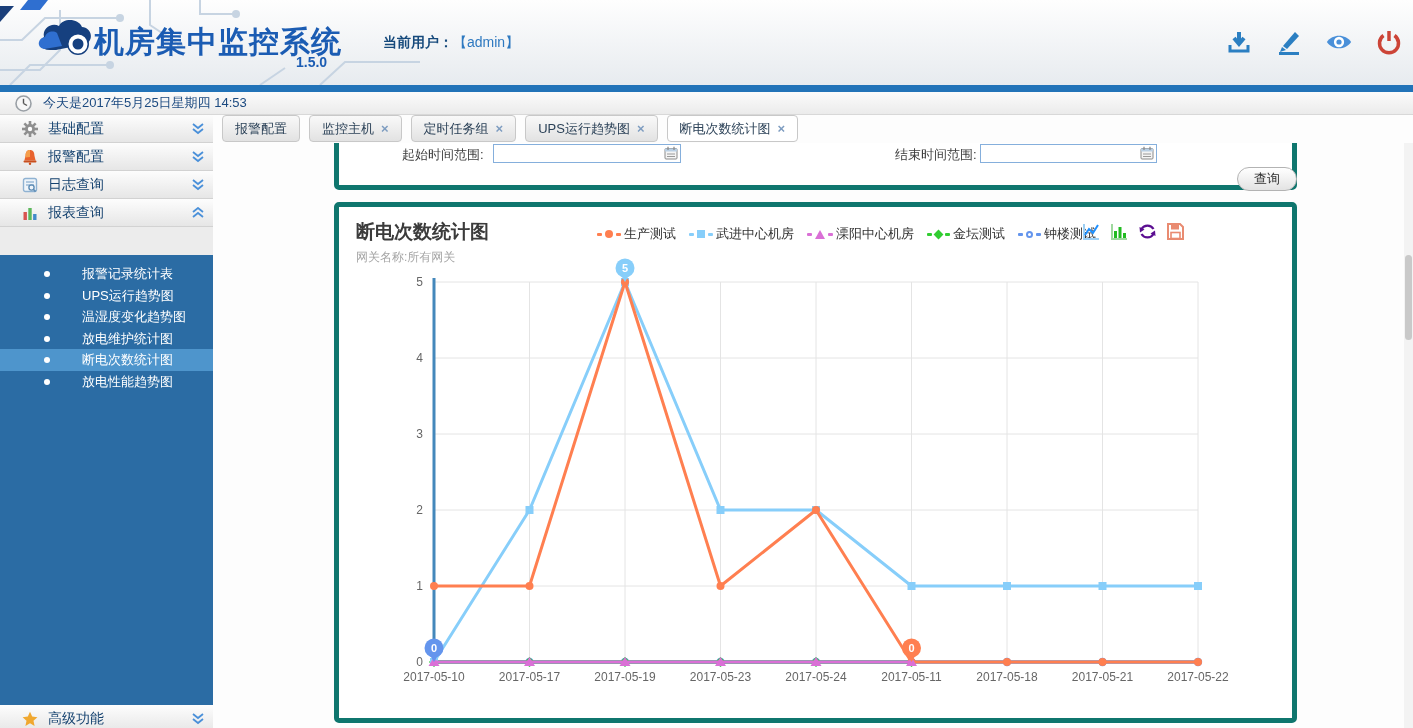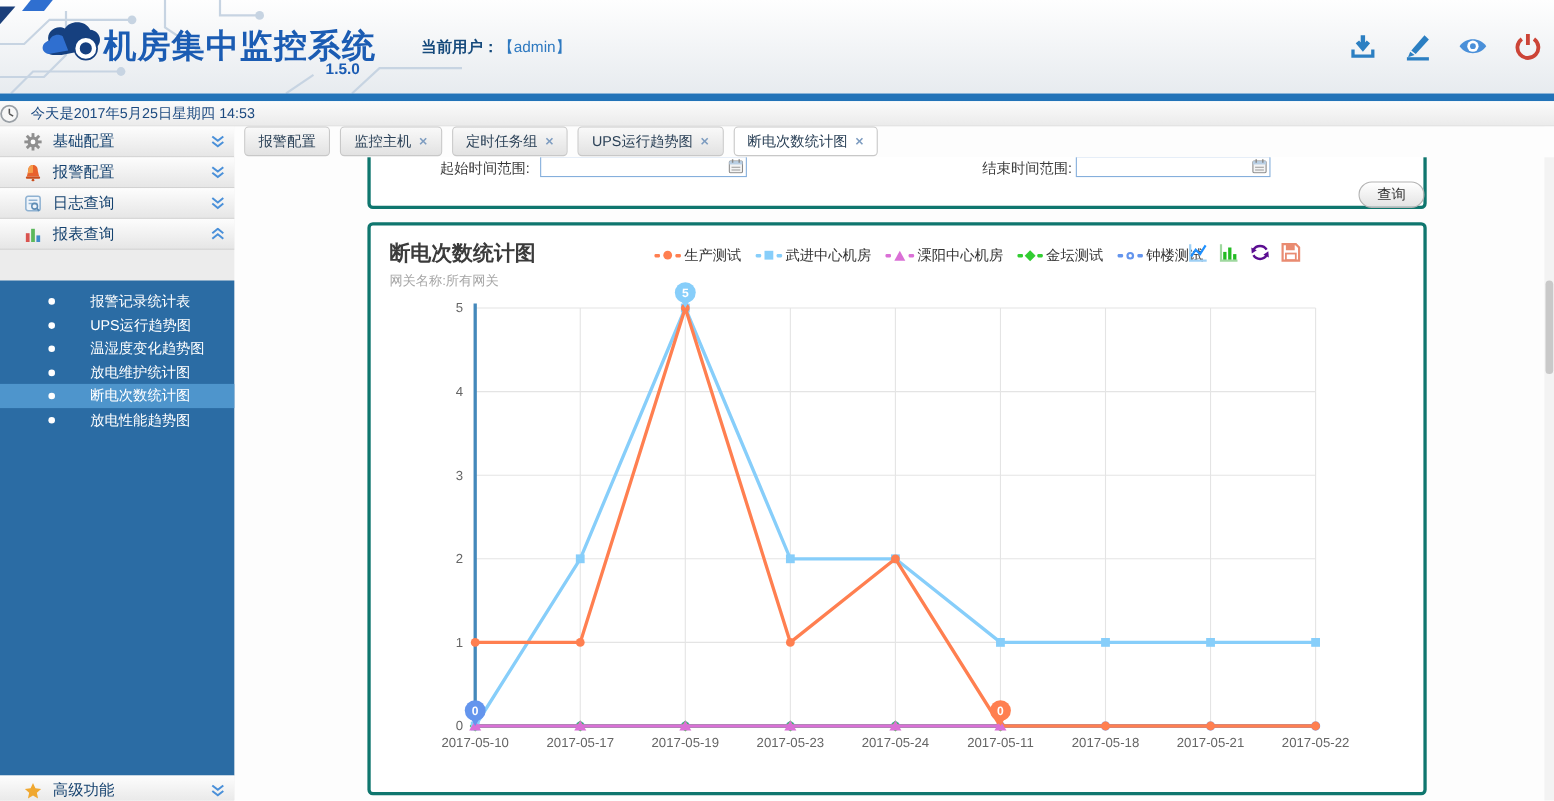--- a/index.html
+++ b/index.html
@@ -17,21 +17,21 @@
   .app-version { position:absolute; left:296px; top:54px; font-size:14px; font-weight:bold; color:#1b5cb3; }
   .current-user { position:absolute; left:383px; top:34px; font-size:14px; color:#164a7c; font-weight:bold; }
   .current-user .uval { color:#2e79c0; font-weight:normal; }
   .header-actions { position:absolute; right:10px; top:28px; display:flex; gap:22px; align-items:center; }
   .haction { width:28px; height:28px; display:flex; align-items:center; justify-content:center; cursor:pointer; }
   .accent-bar { position:absolute; left:0; top:85px; width:1413px; height:7px; background:#2273b8; }
 
   
   .datebar { position:absolute; left:0; top:92px; width:1413px; height:23px;
     background:linear-gradient(#fbfbfb,#ebebeb); border-bottom:1px solid #d8d8d8;
-    display:flex; align-items:center; gap:11px; font-size:13px; color:#1c4a80; }
+    display:flex; align-items:center; gap:11px; padding-left:15px; font-size:13px; color:#1c4a80; }
 
   
   .sidebar { position:absolute; left:0; top:115px; width:213px; height:613px; background:#ececec; }
   .menu-item { height:28px; display:flex; align-items:center; gap:10px; padding:0 8px 0 22px;
     background:linear-gradient(#fdfdfd,#e6e6e6); border-bottom:1px solid #d2d2d2;
     color:#15426f; font-size:14px; cursor:pointer; }
   .menu-item .chev { margin-left:auto; }
   .submenu { position:absolute; left:0; top:140px; width:213px; height:450px; background:#2b6ca4; padding-top:8px; }
   .submenu-item { height:21.6px; line-height:21.6px; color:#fff; font-size:13px; padding-left:82px;
     position:relative; cursor:pointer; white-space:nowrap; }
@@ -43,21 +43,21 @@
   
   .tabbar { position:absolute; left:213px; top:115px; width:1200px; height:28px; background:#fdfdfd;
     z-index:6; display:flex; gap:9px; padding-left:9px; align-items:flex-start; }
   .tab { height:27px; display:flex; align-items:center; gap:7px; padding:0 12px;
     background:linear-gradient(#f9f9f9,#e2e2e2); border:1px solid #c8c8c8; border-radius:4px;
     font-size:13px; color:#2c4258; cursor:pointer; white-space:nowrap; }
   .tab.active { background:#fff; }
   .tab .close { color:#7d9cc0; font-size:13px; font-weight:bold; cursor:pointer; }
 
   
-  .panel { position:absolute; background:#fff; border:3px solid #0f766e; border-radius:5px; }
+  .panel { position:absolute; background:#fff; border:5px solid #0f766e; border-radius:5px; }
   .query-panel { left:334px; top:128px; width:963px; height:62px; z-index:1; }
   .q-label { position:absolute; top:13px; font-size:13px; color:#3c3c3c; }
   .q-label.start { left:63px; }
   .q-label.end { left:556px; }
   .q-input { position:absolute; top:11px; height:19px; border:1px solid #85afdc; background:#fff;
     font-size:12px; padding:0 18px 0 4px; color:#333; }
   .q-input.start { left:154px; width:188px; }
   .q-input.end { left:641px; width:177px; }
   .cal-icon { position:absolute; top:13px; width:14px; height:14px; cursor:pointer; }
   .cal-icon.start { left:325px; }

